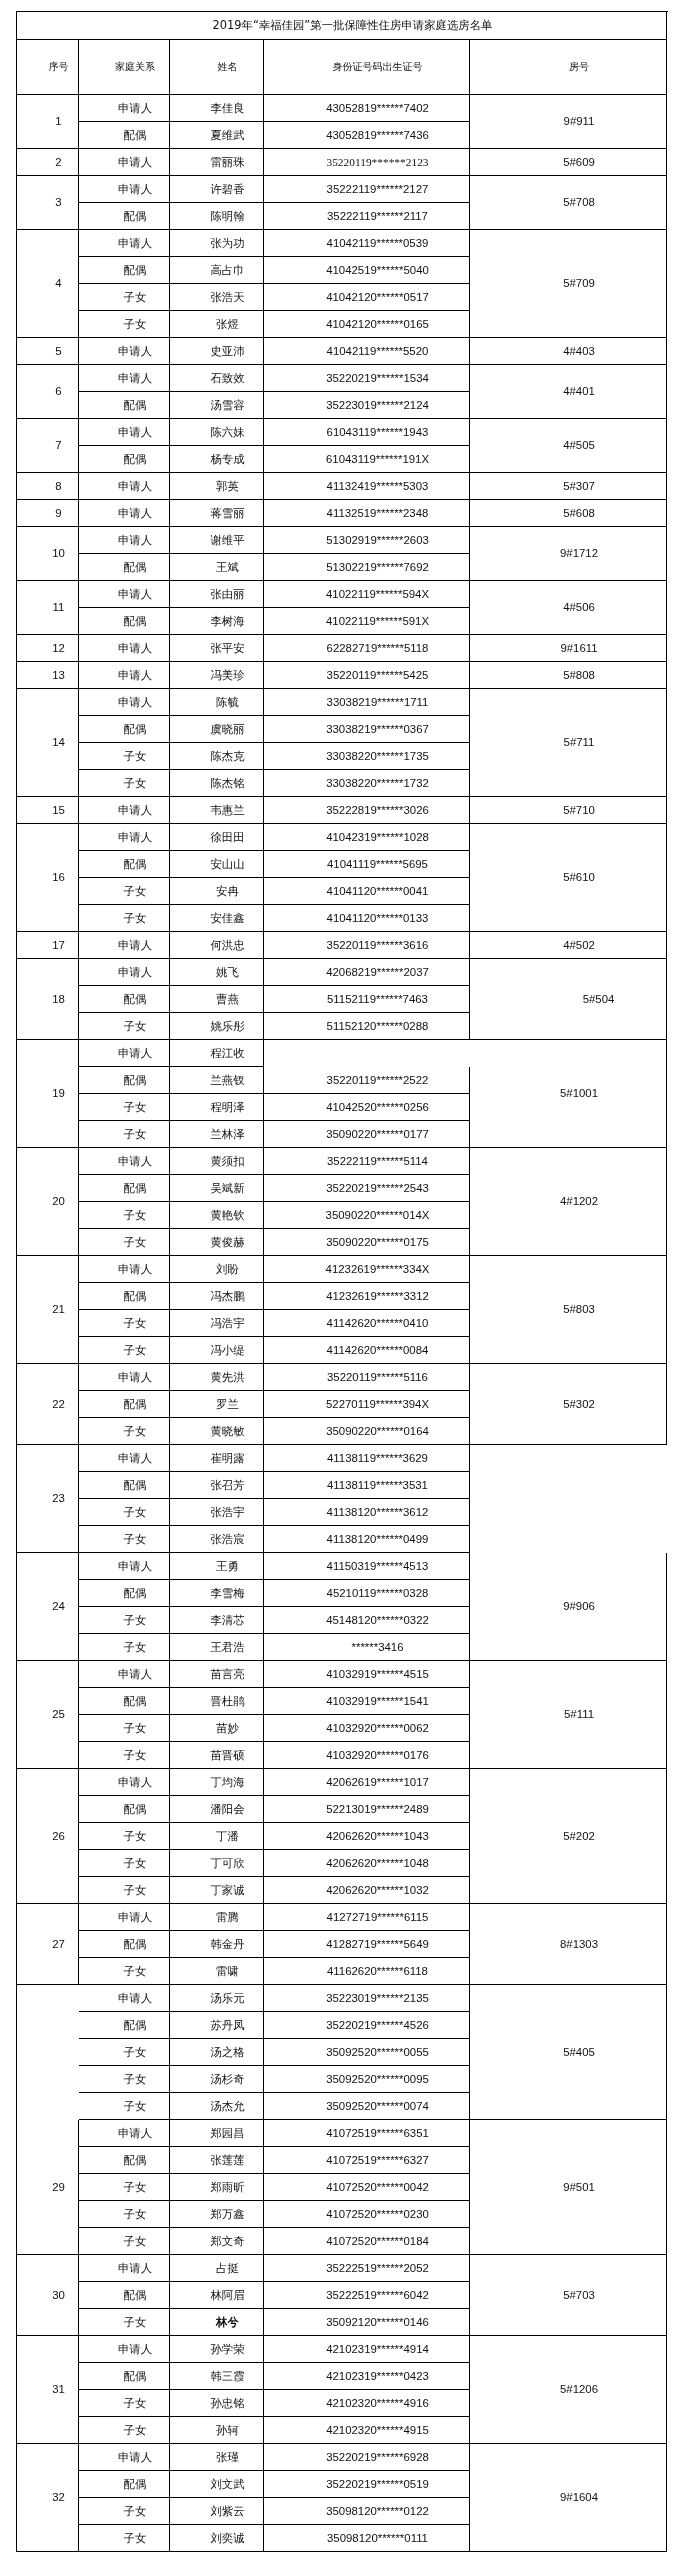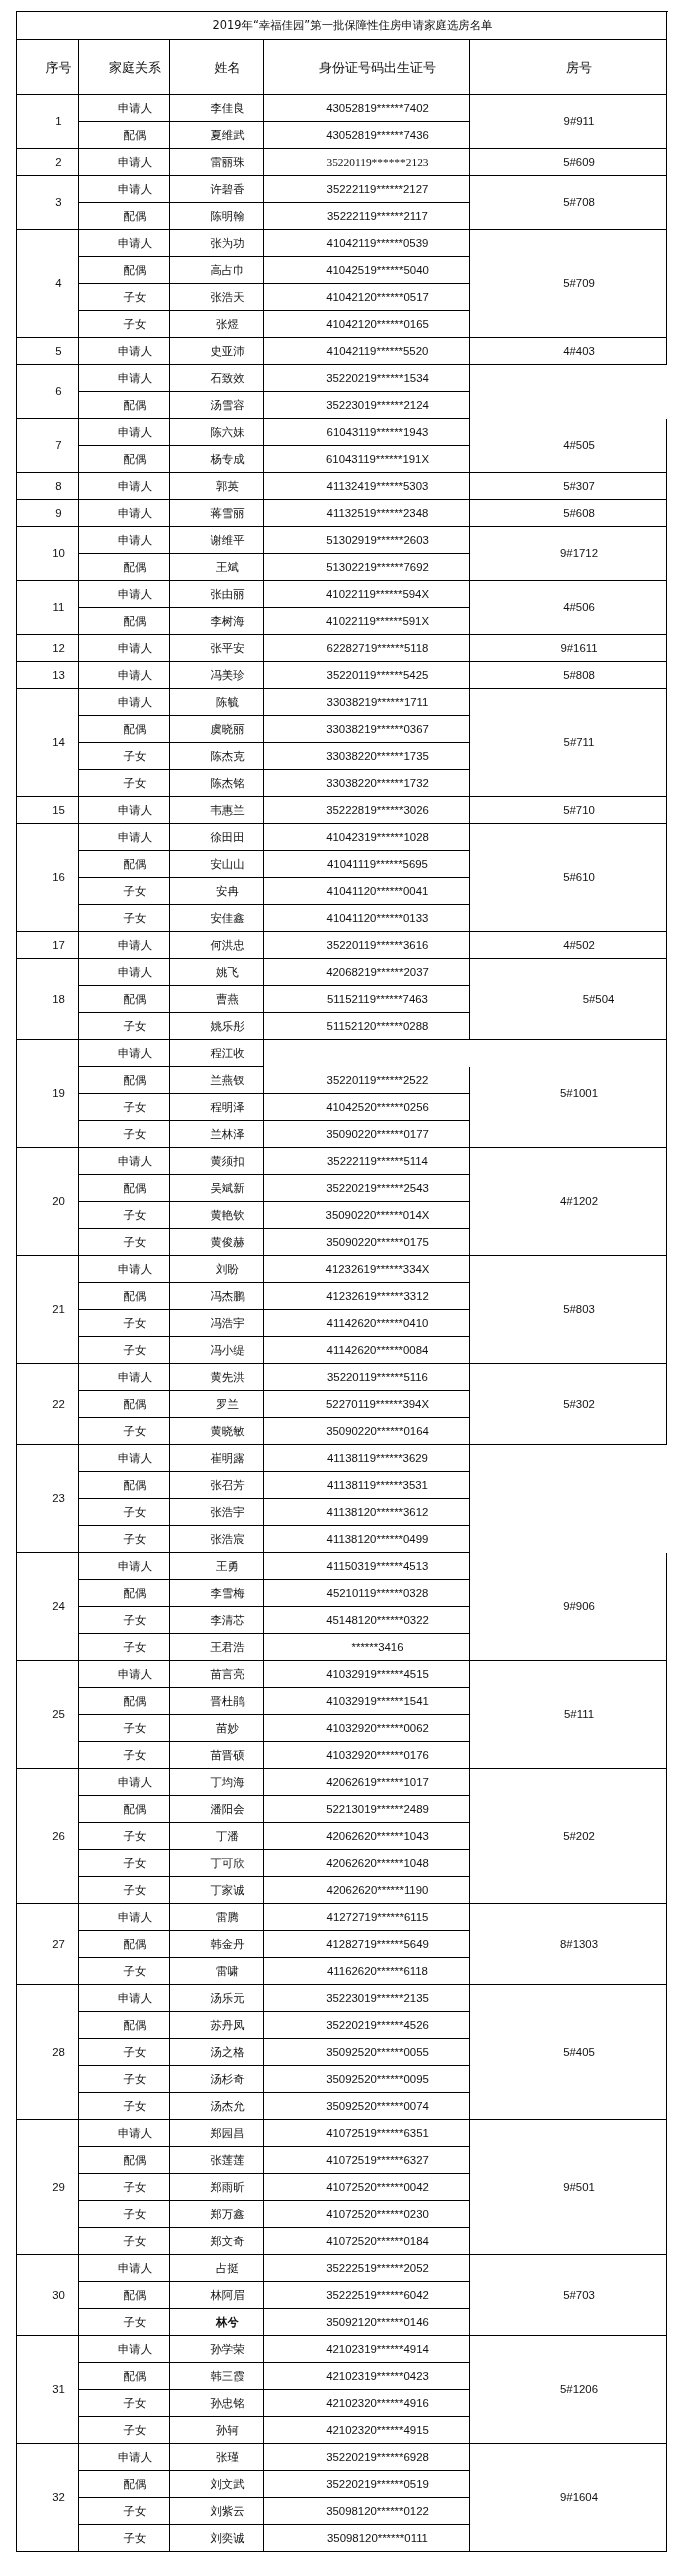--- a/index.html
+++ b/index.html
@@ -40,21 +40,21 @@
       overflow: hidden;
       background: #fff;
     }
     .cell.col-5 { border-right-width: 1.6px; }
     .title-cell {
       grid-column: 1 / span 5;
       grid-row: 1;
       font-size: 11.4px;
       border-right-width: 1.6px;
     }
-    .header-cell { grid-row: 2; font-size: 13px; }
+    .header-cell { grid-row: 2; font-size: 10px; }
     .id-cell { font-family: "Liberation Sans", sans-serif; }
     .room-cell { font-family: "Liberation Sans", sans-serif; }
     .no-cell { font-family: "Liberation Sans", sans-serif; }
     .room-cell[data-family-index="17"] { padding-left: 62px; }
   </style>
 </head>
 <body>
 
 <div class="roster" id="roster-grid" style="grid-template-rows: 28px 55px repeat(91, 27px);">
   <div class="cell title-cell">2019年“幸福佳园”第一批保障性住房申请家庭选房名单</div>
@@ -103,20 +103,21 @@
     <div class="cell name-cell" style="grid-area: 12 / 3;">史亚沛</div>
     <div class="cell id-cell" style="grid-area: 12 / 4;">41042119******5520</div>
     <div class="cell room-cell col-5" data-family-index="4" style="grid-area: 12 / 5 / span 1;">4#403</div>
     <div class="cell no-cell" style="grid-area: 13 / 1 / span 2;">6</div>
     <div class="cell relation-cell" style="grid-area: 13 / 2;">申请人</div>
     <div class="cell name-cell" style="grid-area: 13 / 3;">石致效</div>
     <div class="cell id-cell" style="grid-area: 13 / 4;">35220219******1534</div>
     <div class="cell relation-cell" style="grid-area: 14 / 2;">配偶</div>
     <div class="cell name-cell" style="grid-area: 14 / 3;">汤雪容</div>
     <div class="cell id-cell" style="grid-area: 14 / 4;">35223019******2124</div>
+    <div class="cell room-cell col-5" data-family-index="5" style="grid-area: 13 / 5 / span 2;">4#401</div>
     <div class="cell no-cell" style="grid-area: 15 / 1 / span 2;">7</div>
     <div class="cell relation-cell" style="grid-area: 15 / 2;">申请人</div>
     <div class="cell name-cell" style="grid-area: 15 / 3;">陈六妹</div>
     <div class="cell id-cell" style="grid-area: 15 / 4;">61043119******1943</div>
     <div class="cell relation-cell" style="grid-area: 16 / 2;">配偶</div>
     <div class="cell name-cell" style="grid-area: 16 / 3;">杨专成</div>
     <div class="cell id-cell" style="grid-area: 16 / 4;">61043119******191X</div>
     <div class="cell room-cell col-5" data-family-index="6" style="grid-area: 15 / 5 / span 2;">4#505</div>
     <div class="cell no-cell" style="grid-area: 17 / 1 / span 1;">8</div>
     <div class="cell relation-cell" style="grid-area: 17 / 2;">申请人</div>
@@ -305,34 +306,33 @@
     <div class="cell name-cell" style="grid-area: 66 / 3;">潘阳会</div>
     <div class="cell id-cell" style="grid-area: 66 / 4;">52213019******2489</div>
     <div class="cell relation-cell" style="grid-area: 67 / 2;">子女</div>
     <div class="cell name-cell" style="grid-area: 67 / 3;">丁潘</div>
     <div class="cell id-cell" style="grid-area: 67 / 4;">42062620******1043</div>
     <div class="cell relation-cell" style="grid-area: 68 / 2;">子女</div>
     <div class="cell name-cell" style="grid-area: 68 / 3;">丁可欣</div>
     <div class="cell id-cell" style="grid-area: 68 / 4;">42062620******1048</div>
     <div class="cell relation-cell" style="grid-area: 69 / 2;">子女</div>
     <div class="cell name-cell" style="grid-area: 69 / 3;">丁家诚</div>
-    <div class="cell id-cell" style="grid-area: 69 / 4;">42062620******1190</div>
+    <div class="cell id-cell" style="grid-area: 69 / 4;">42062620******1032</div>
     <div class="cell room-cell col-5" data-family-index="25" style="grid-area: 65 / 5 / span 5;">5#202</div>
     <div class="cell no-cell" style="grid-area: 70 / 1 / span 3;">27</div>
     <div class="cell relation-cell" style="grid-area: 70 / 2;">申请人</div>
     <div class="cell name-cell" style="grid-area: 70 / 3;">雷腾</div>
     <div class="cell id-cell" style="grid-area: 70 / 4;">41272719******6115</div>
     <div class="cell relation-cell" style="grid-area: 71 / 2;">配偶</div>
     <div class="cell name-cell" style="grid-area: 71 / 3;">韩金丹</div>
     <div class="cell id-cell" style="grid-area: 71 / 4;">41282719******5649</div>
     <div class="cell relation-cell" style="grid-area: 72 / 2;">子女</div>
     <div class="cell name-cell" style="grid-area: 72 / 3;">雷啸</div>
     <div class="cell id-cell" style="grid-area: 72 / 4;">41162620******6118</div>
     <div class="cell room-cell col-5" data-family-index="26" style="grid-area: 70 / 5 / span 3;">8#1303</div>
-    <div class="cell no-cell" style="grid-area: 73 / 1 / span 5;">28</div>
     <div class="cell relation-cell" style="grid-area: 73 / 2;">申请人</div>
     <div class="cell name-cell" style="grid-area: 73 / 3;">汤乐元</div>
     <div class="cell id-cell" style="grid-area: 73 / 4;">35223019******2135</div>
     <div class="cell relation-cell" style="grid-area: 74 / 2;">配偶</div>
     <div class="cell name-cell" style="grid-area: 74 / 3;">苏丹凤</div>
     <div class="cell id-cell" style="grid-area: 74 / 4;">35220219******4526</div>
     <div class="cell relation-cell" style="grid-area: 75 / 2;">子女</div>
     <div class="cell name-cell" style="grid-area: 75 / 3;">汤之格</div>
     <div class="cell id-cell" style="grid-area: 75 / 4;">35092520******0055</div>
     <div class="cell relation-cell" style="grid-area: 76 / 2;">子女</div>

